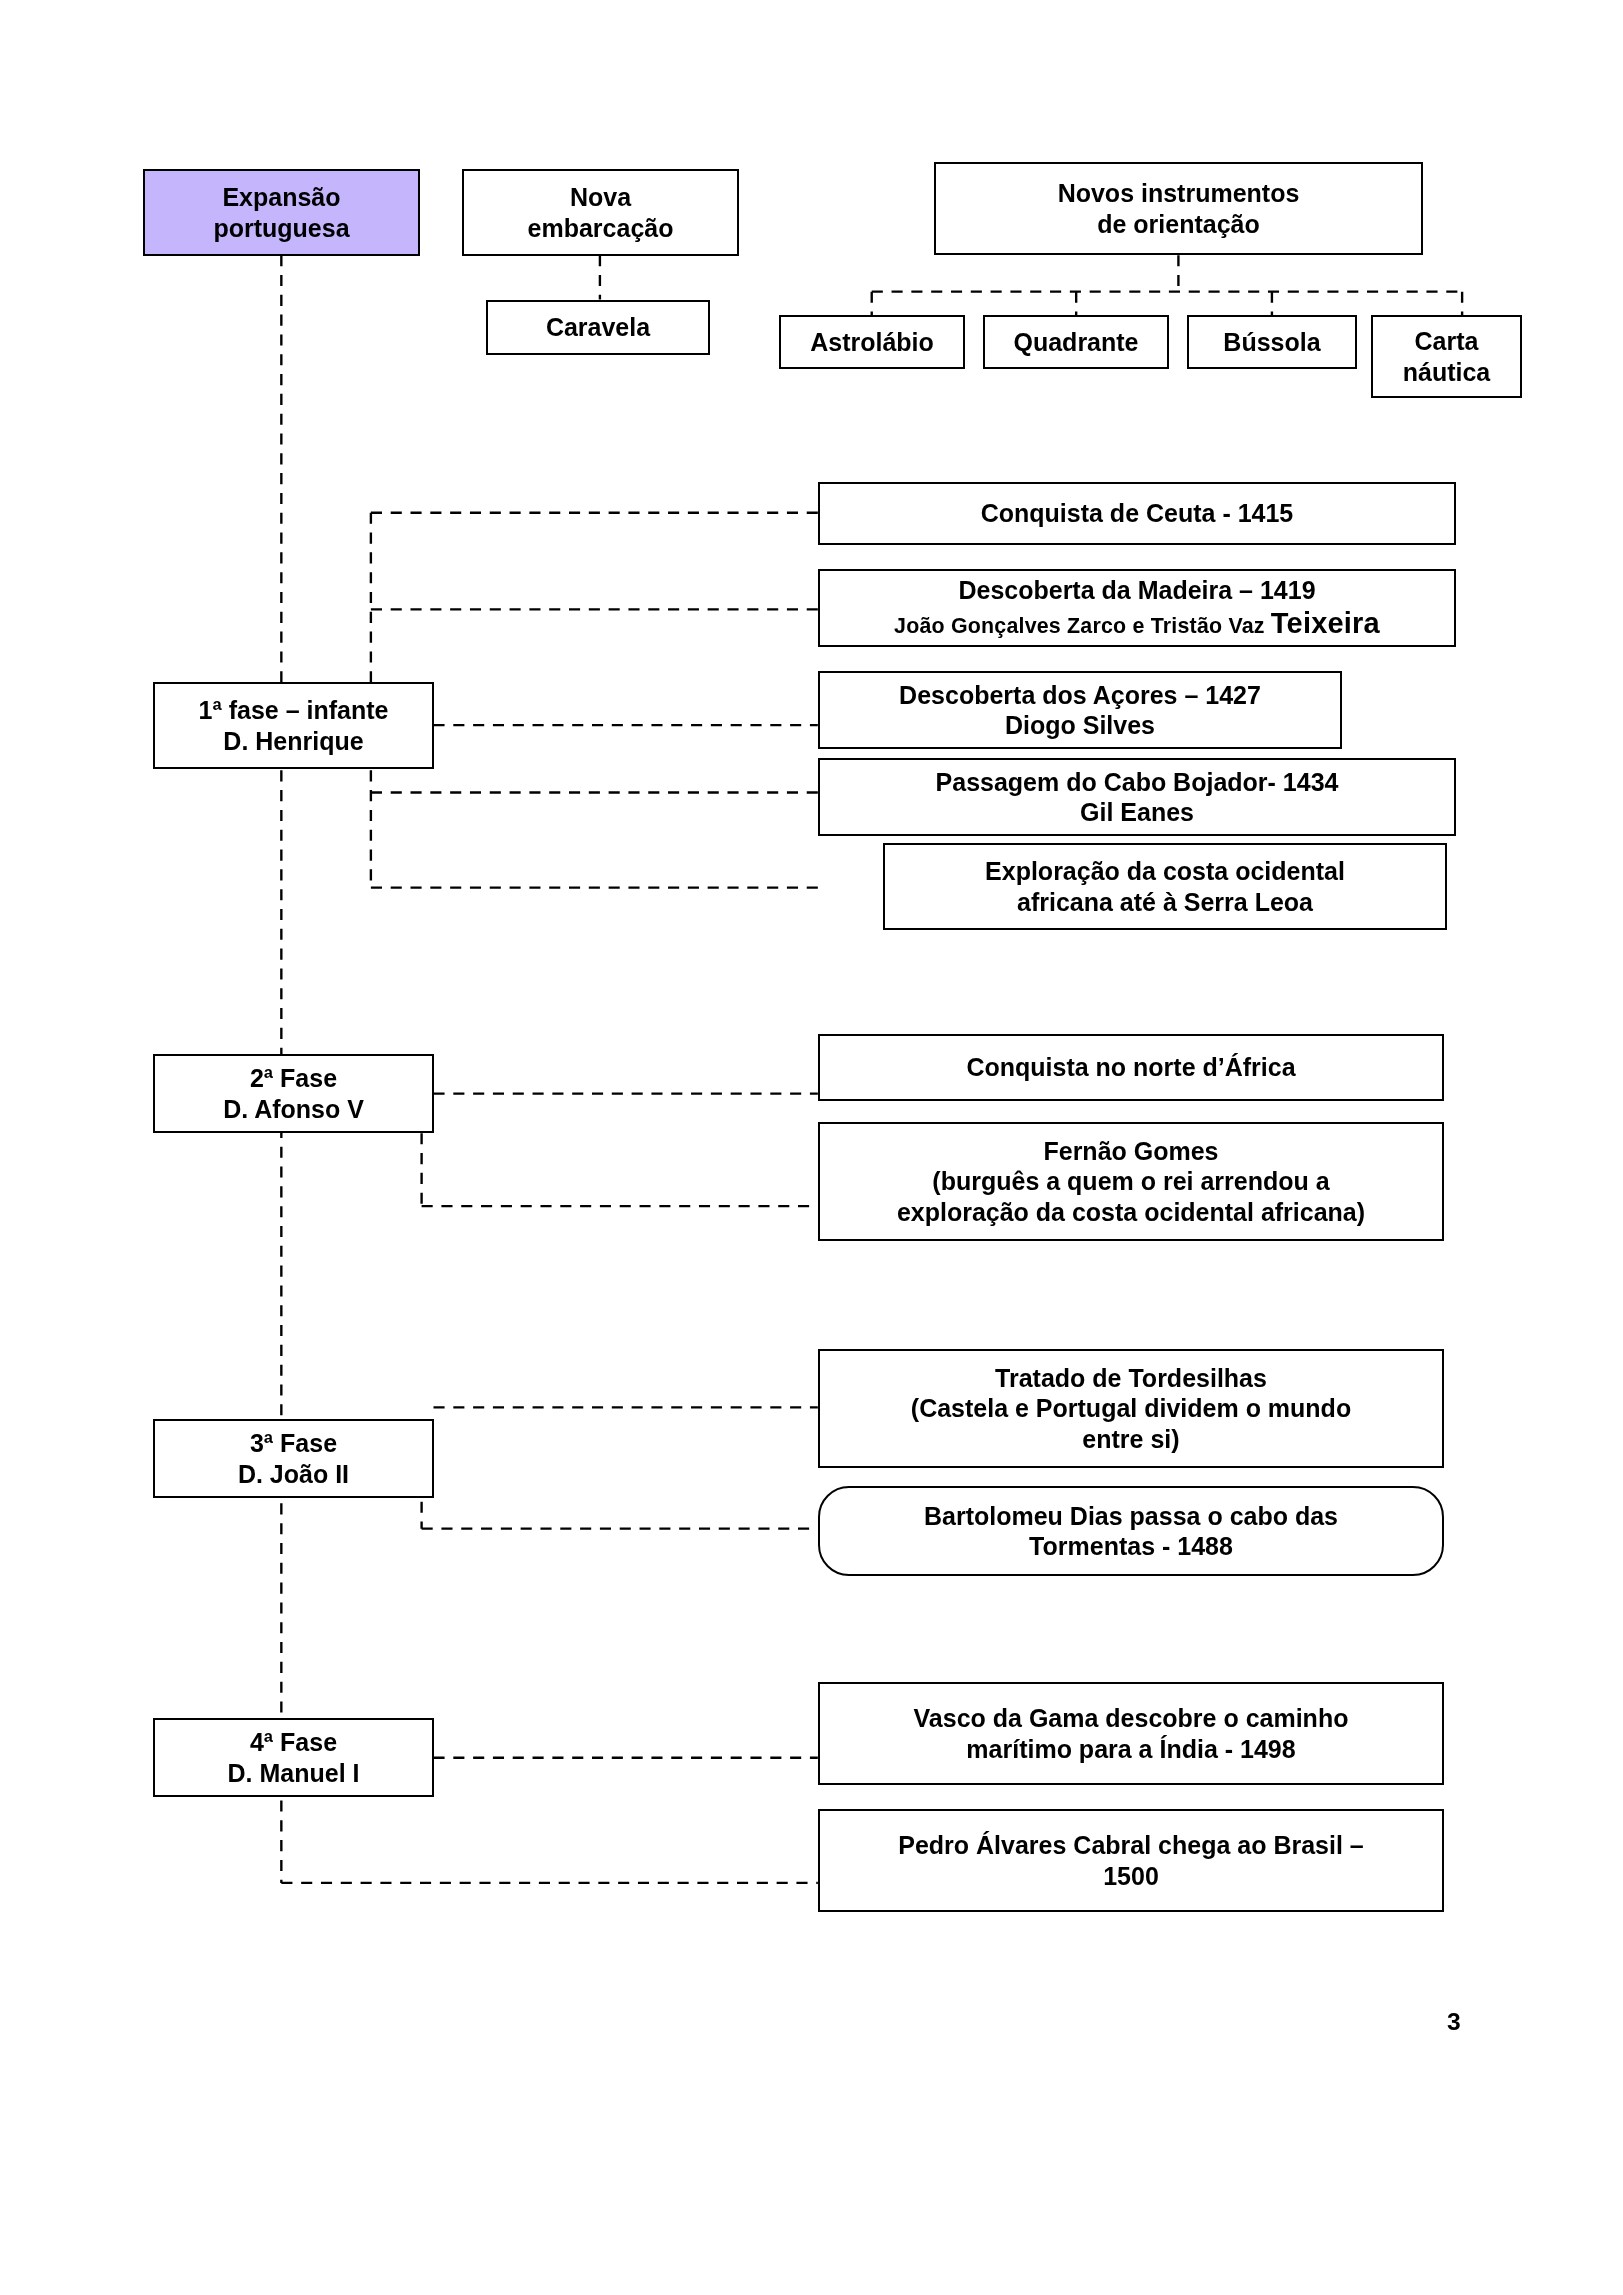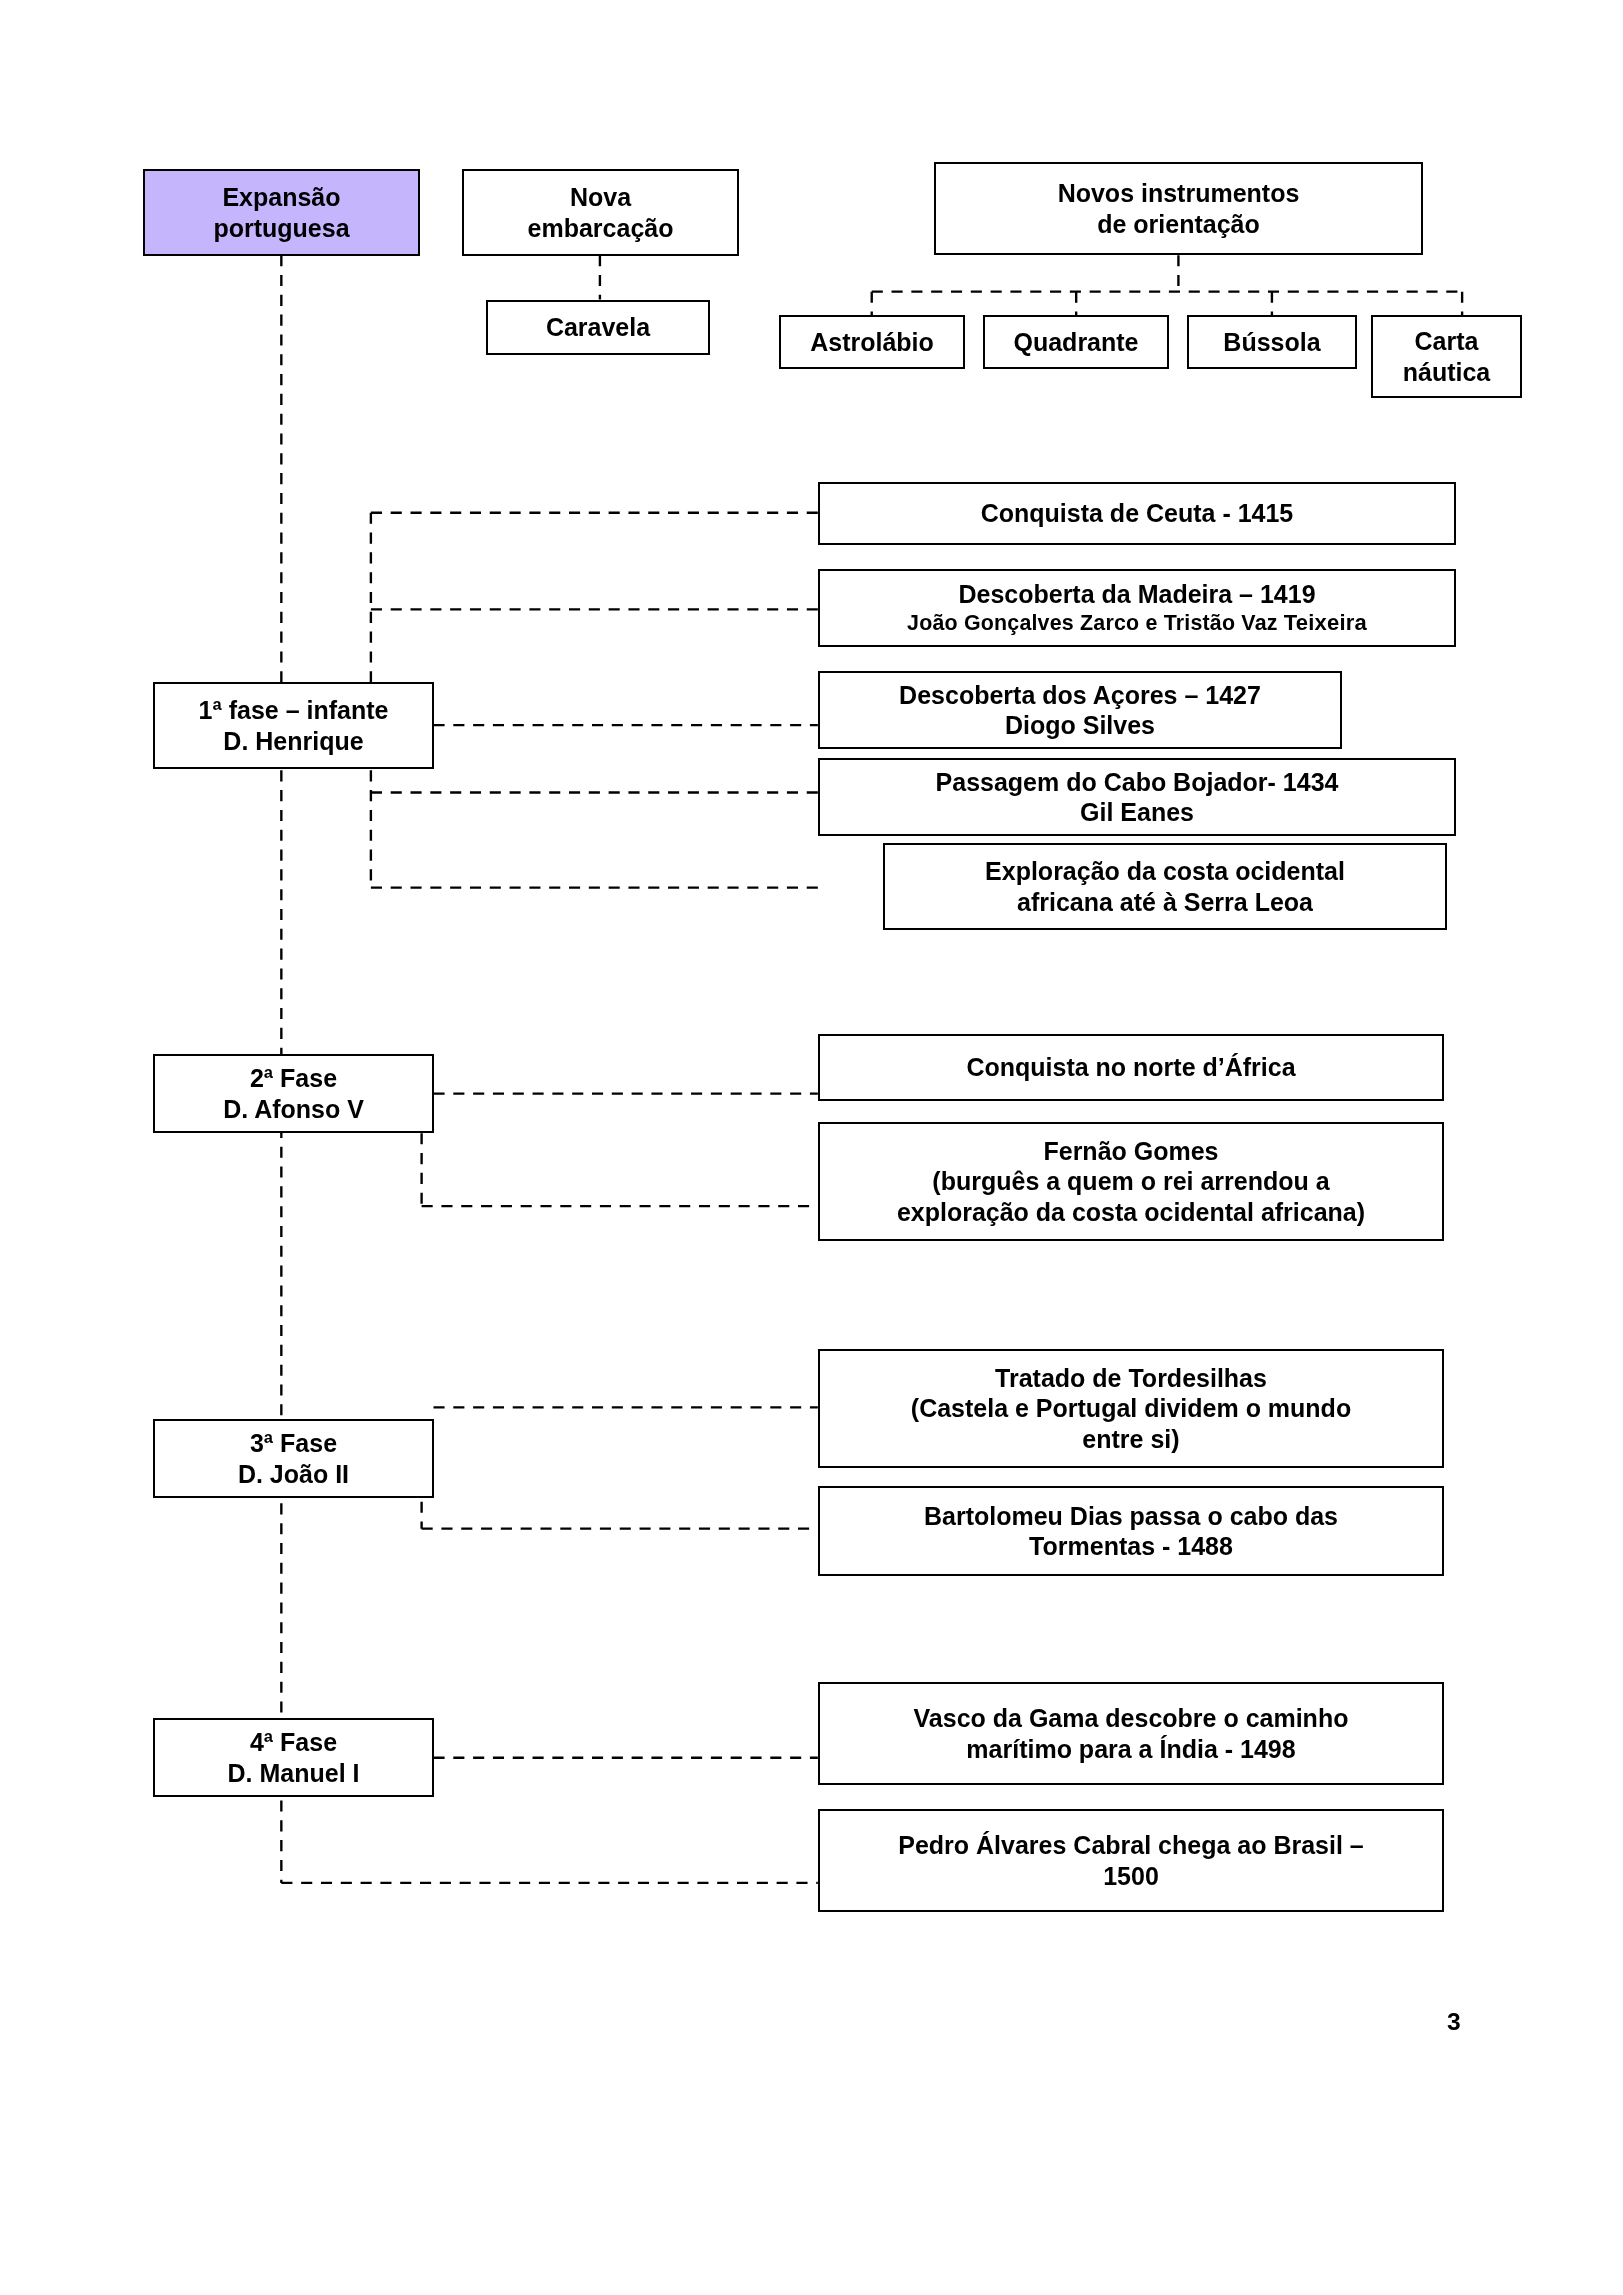--- a/index.html
+++ b/index.html
@@ -45,21 +45,21 @@
   .root-node {
     background: #c4b5fd;
   }
   .f-32 { font-size: 25px; }
   .sub-small {
     font-size: 21.4px;
     font-weight: bold;
     letter-spacing: 0.2px;
   }
   .sub-small .tail {
-    font-size: 22px;
+    font-size: 29px;
   }
   .page-number {
     position: absolute;
     font-size: 24.6px;
     font-weight: bold;
     color: #000000;
   }
 </style>
 </head>
 <body>
@@ -184,21 +184,21 @@
     <span class="line">3ª Fase</span>
     <span class="line">D. João II</span>
   </div>
 
   <div class="node f-32" style="left:818px; top:1349px; width:626px; height:119px;">
     <span class="line">Tratado de Tordesilhas</span>
     <span class="line">(Castela e Portugal dividem o mundo</span>
     <span class="line">entre si)</span>
   </div>
 
-  <div class="node f-32" style="left:818px; top:1486px; width:626px; height:90px;">
+  <div class="node f-32" style="left:818px; top:1486px; width:626px; height:90px;border-radius:31px;">
     <span class="line">Bartolomeu Dias passa o cabo das</span>
     <span class="line">Tormentas - 1488</span>
   </div>
 
   <div class="node f-32" style="left:153px; top:1718px; width:281px; height:79px;">
     <span class="line">4ª Fase</span>
     <span class="line">D. Manuel I</span>
   </div>
 
   <div class="node f-32" style="left:818px; top:1682px; width:626px; height:103px;text-align:center;">

